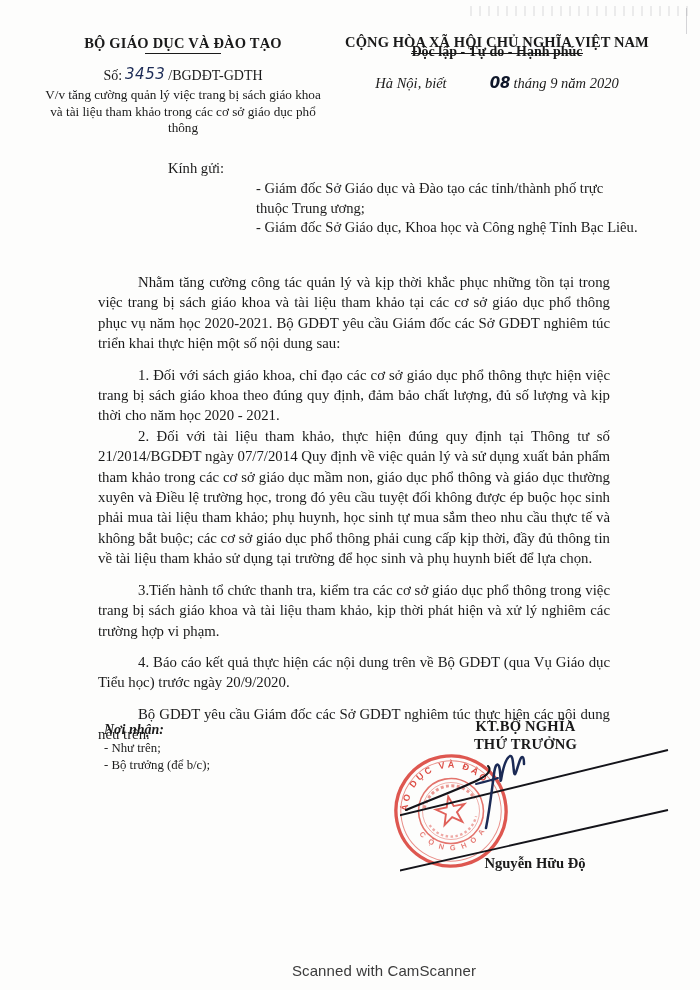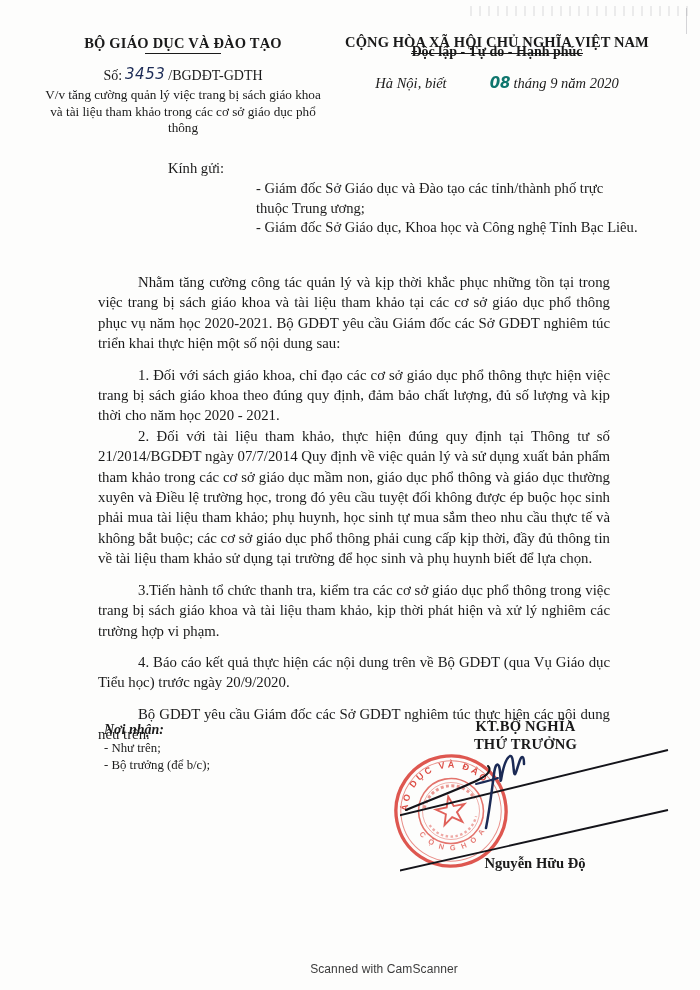--- a/index.html
+++ b/index.html
@@ -133,21 +133,21 @@
     margin-top: 22px;
     font-size: 14.5px;
     font-style: italic;
     white-space: nowrap;
   }
   .date-line .day {
     font-family: "DejaVu Sans", sans-serif;
     font-style: italic;
     font-weight: bold;
     font-size: 15px;
-    color: #0f766e;
+    color: #0f172a;
     padding: 0 3px;
     margin-left: 40px;
   }
 
   
   .recipients {
     position: absolute;
     top: 160px;
     left: 168px;
     width: 470px;
@@ -250,21 +250,21 @@
   }
 
   
   .footer {
     position: absolute;
     top: 962px;
     left: 0;
     width: 700px;
     text-align: center;
     font-family: "Liberation Sans", "DejaVu Sans", sans-serif;
-    font-size: 12px;
+    font-size: 15px;
     color: #3b3b3b;
     letter-spacing: .1px;
     padding-left: 68px;
     box-sizing: border-box;
   }
 </style>
 </head>
 <body>
 
 <div class="page">

